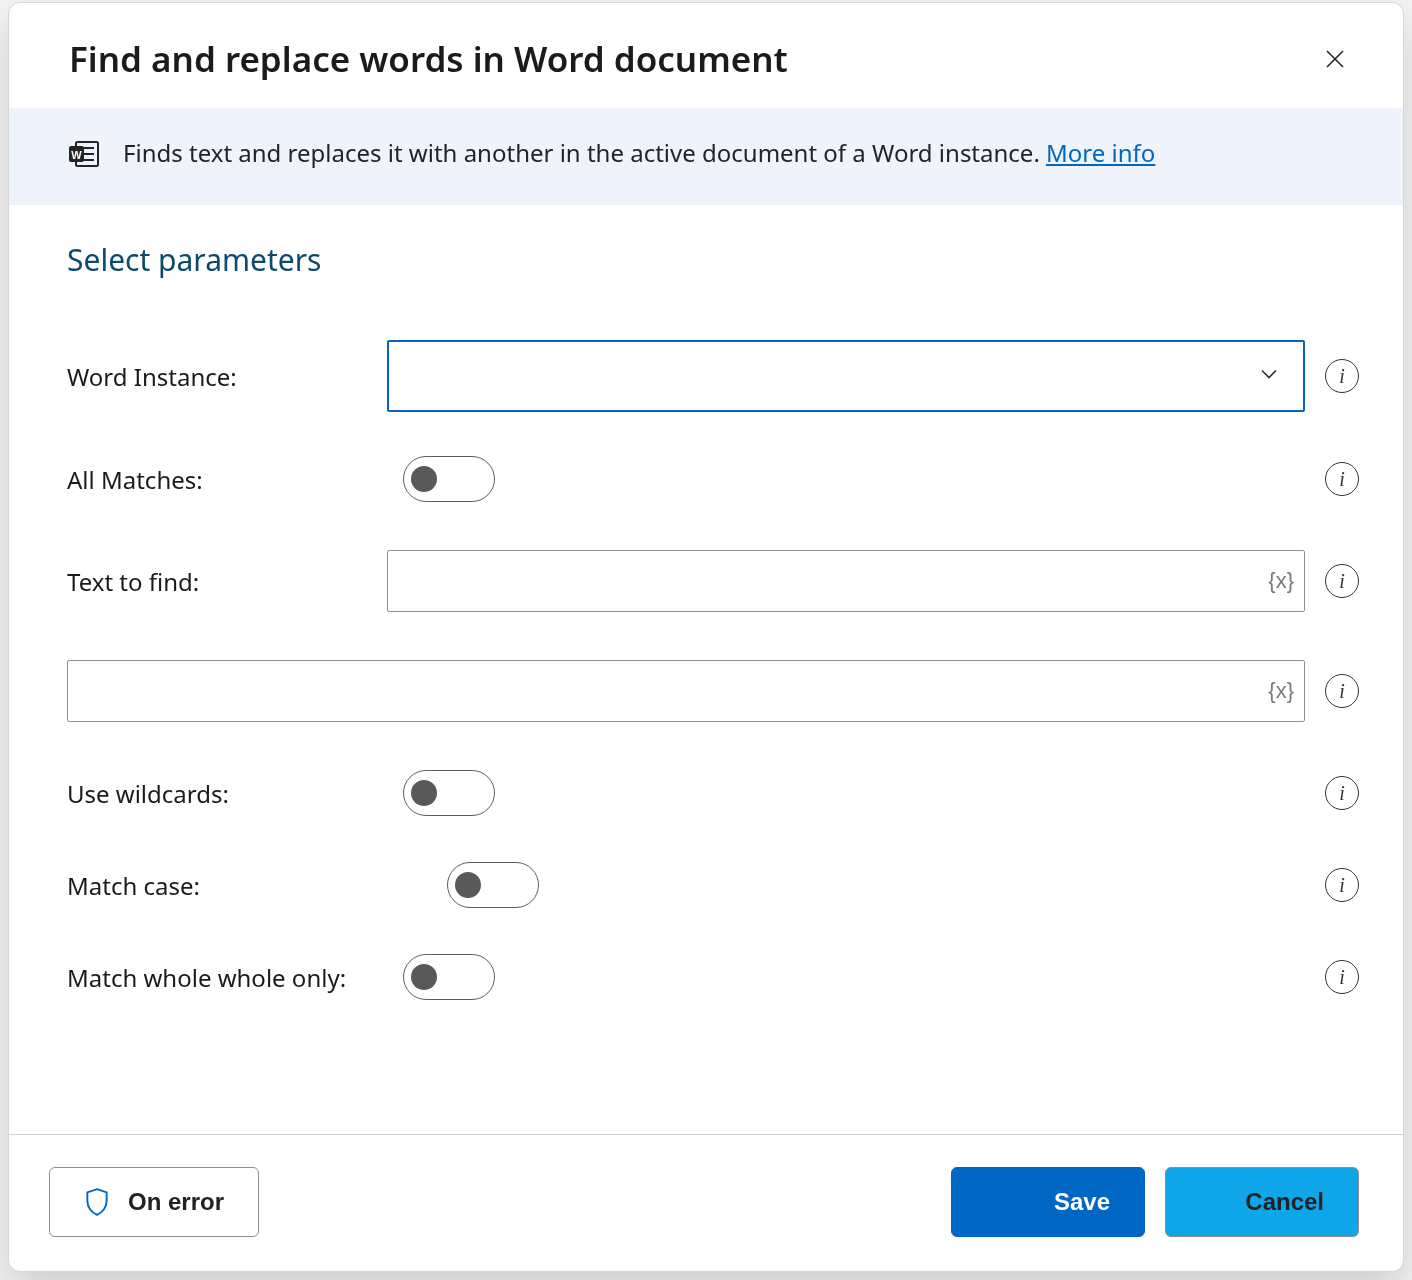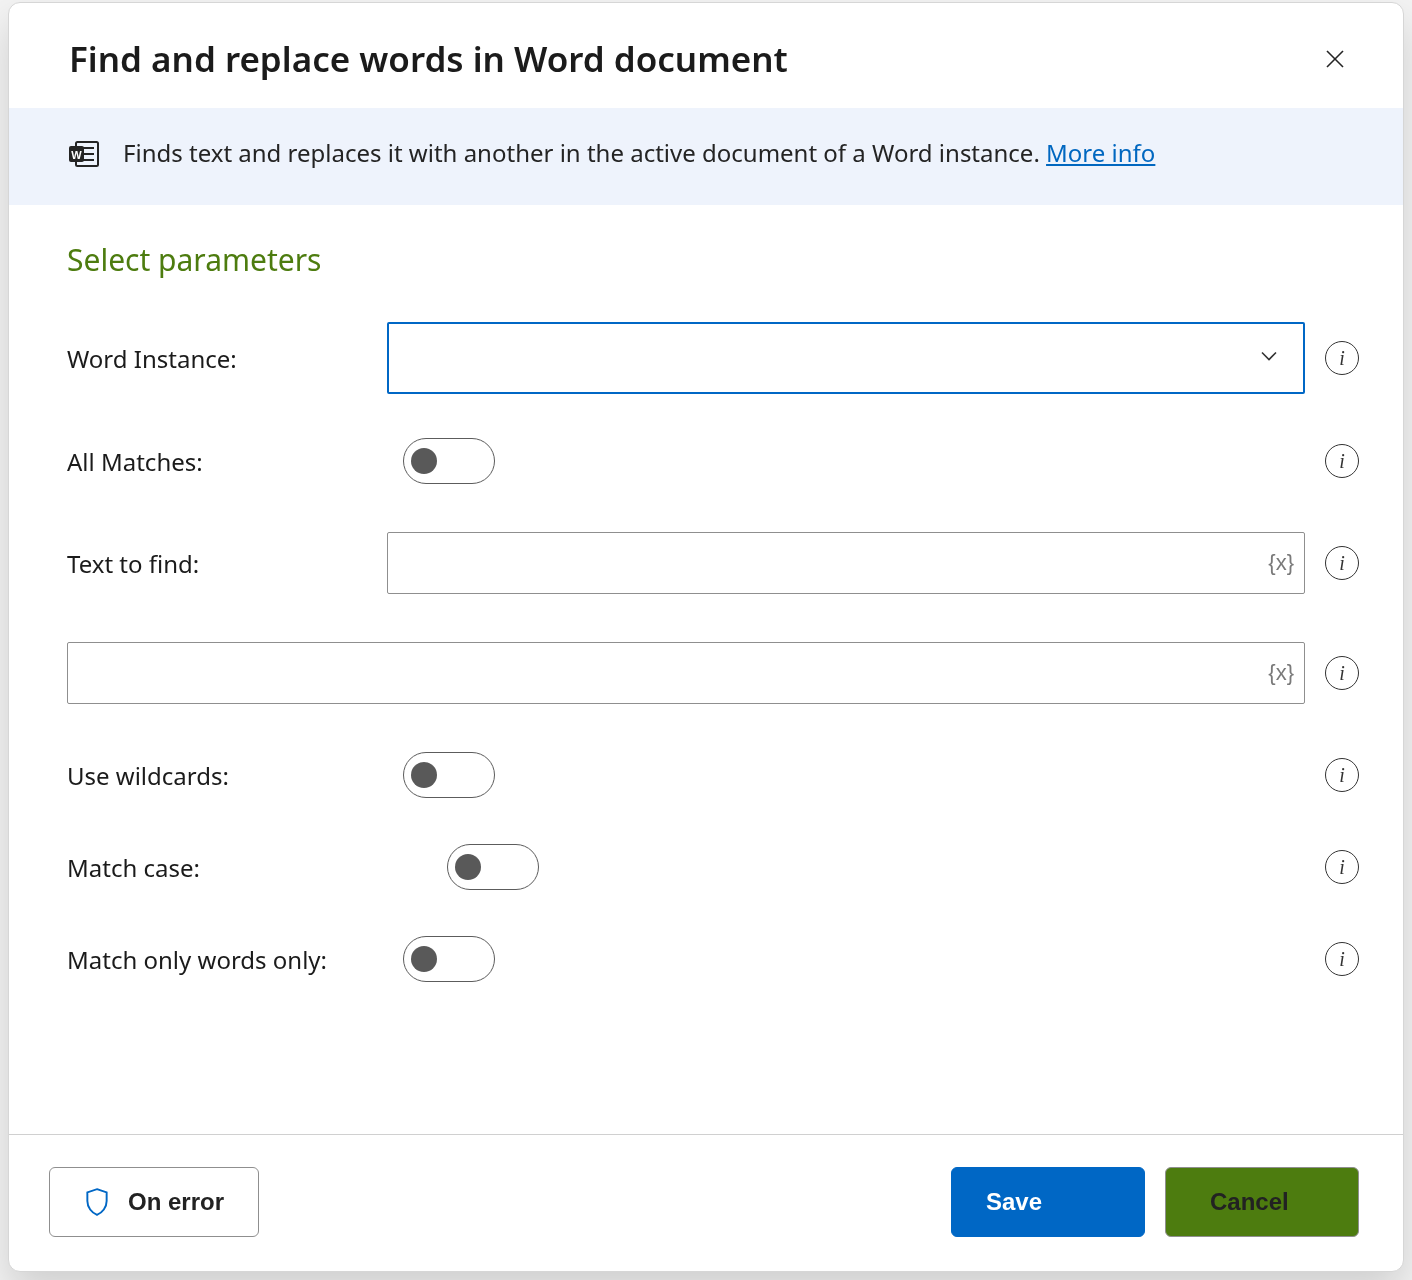--- a/index.html
+++ b/index.html
@@ -52,22 +52,22 @@
   }
   .info-bar .word-icon{flex:0 0 auto;margin-top:4px;}
   .info-text{color:#242424;}
   .more-info{color:var(--link);text-decoration:underline;cursor:pointer;}
   .body{
     flex:1;
     padding:34px 44px 20px 58px;
     overflow:auto;
   }
   .section-title{
-    font-size:30px;font-weight:400;color:#4d7c0f;
-    margin-bottom:24px;
+    font-size:30px;font-weight:400;color:#0c4a6e;
+    margin-bottom:42px;
   }
   .form-row{
     display:flex;align-items:center;min-height:74px;
     padding:18px 0;
   }
   .label-col{
     flex:0 0 320px;
     font-size:24px;
   }
   .control-col{
@@ -122,24 +122,24 @@
   .on-error-btn{
     height:70px;padding:0 34px;
     border:1px solid var(--border);border-radius:6px;background:#fff;
     display:flex;align-items:center;gap:18px;cursor:pointer;
     font-size:24px;font-weight:600;color:#222;
   }
   .actions{display:flex;gap:20px;}
   .btn{
     height:70px;min-width:194px;padding:0 34px;
     border-radius:6px;font-size:24px;font-weight:600;cursor:pointer;
-    display:flex;align-items:center;justify-content:flex-start;
+    display:flex;align-items:center;justify-content:flex-end;
   }
   .btn.primary{background:var(--primary);color:#fff;border:1px solid var(--primary);}
-  .btn.secondary{background:#4d7c0f;color:#222;border:1px solid var(--border);padding-left:44px;}
+  .btn.secondary{background:#0ea5e9;color:#222;border:1px solid var(--border);padding-left:44px;}
 </style>
 </head>
 <body>
 
 <div class="dialog">
 
   <div class="dialog-header">
     <div class="dialog-title">Find and replace words in Word document</div>
     <button class="close-btn" aria-label="Close">
       <svg viewBox="0 0 24 24" fill="none" stroke="#242424" stroke-width="1.6">
@@ -252,21 +252,21 @@
           </div>
       </div>
       <div class="info-col">
           <div class="info-btn">
             <span>i</span>
           </div>
         </div>
     </div>
 
     <div class="form-row" style="padding-top:28px;">
-      <div class="label-col">Match only words only:</div>
+      <div class="label-col">Match whole whole only:</div>
       <div class="control-col" style="padding-left:16px;">
         <div class="toggle">
             <div class="knob"></div>
           </div>
       </div>
       <div class="info-col">
           <div class="info-btn">
             <span>i</span>
           </div>
         </div>

